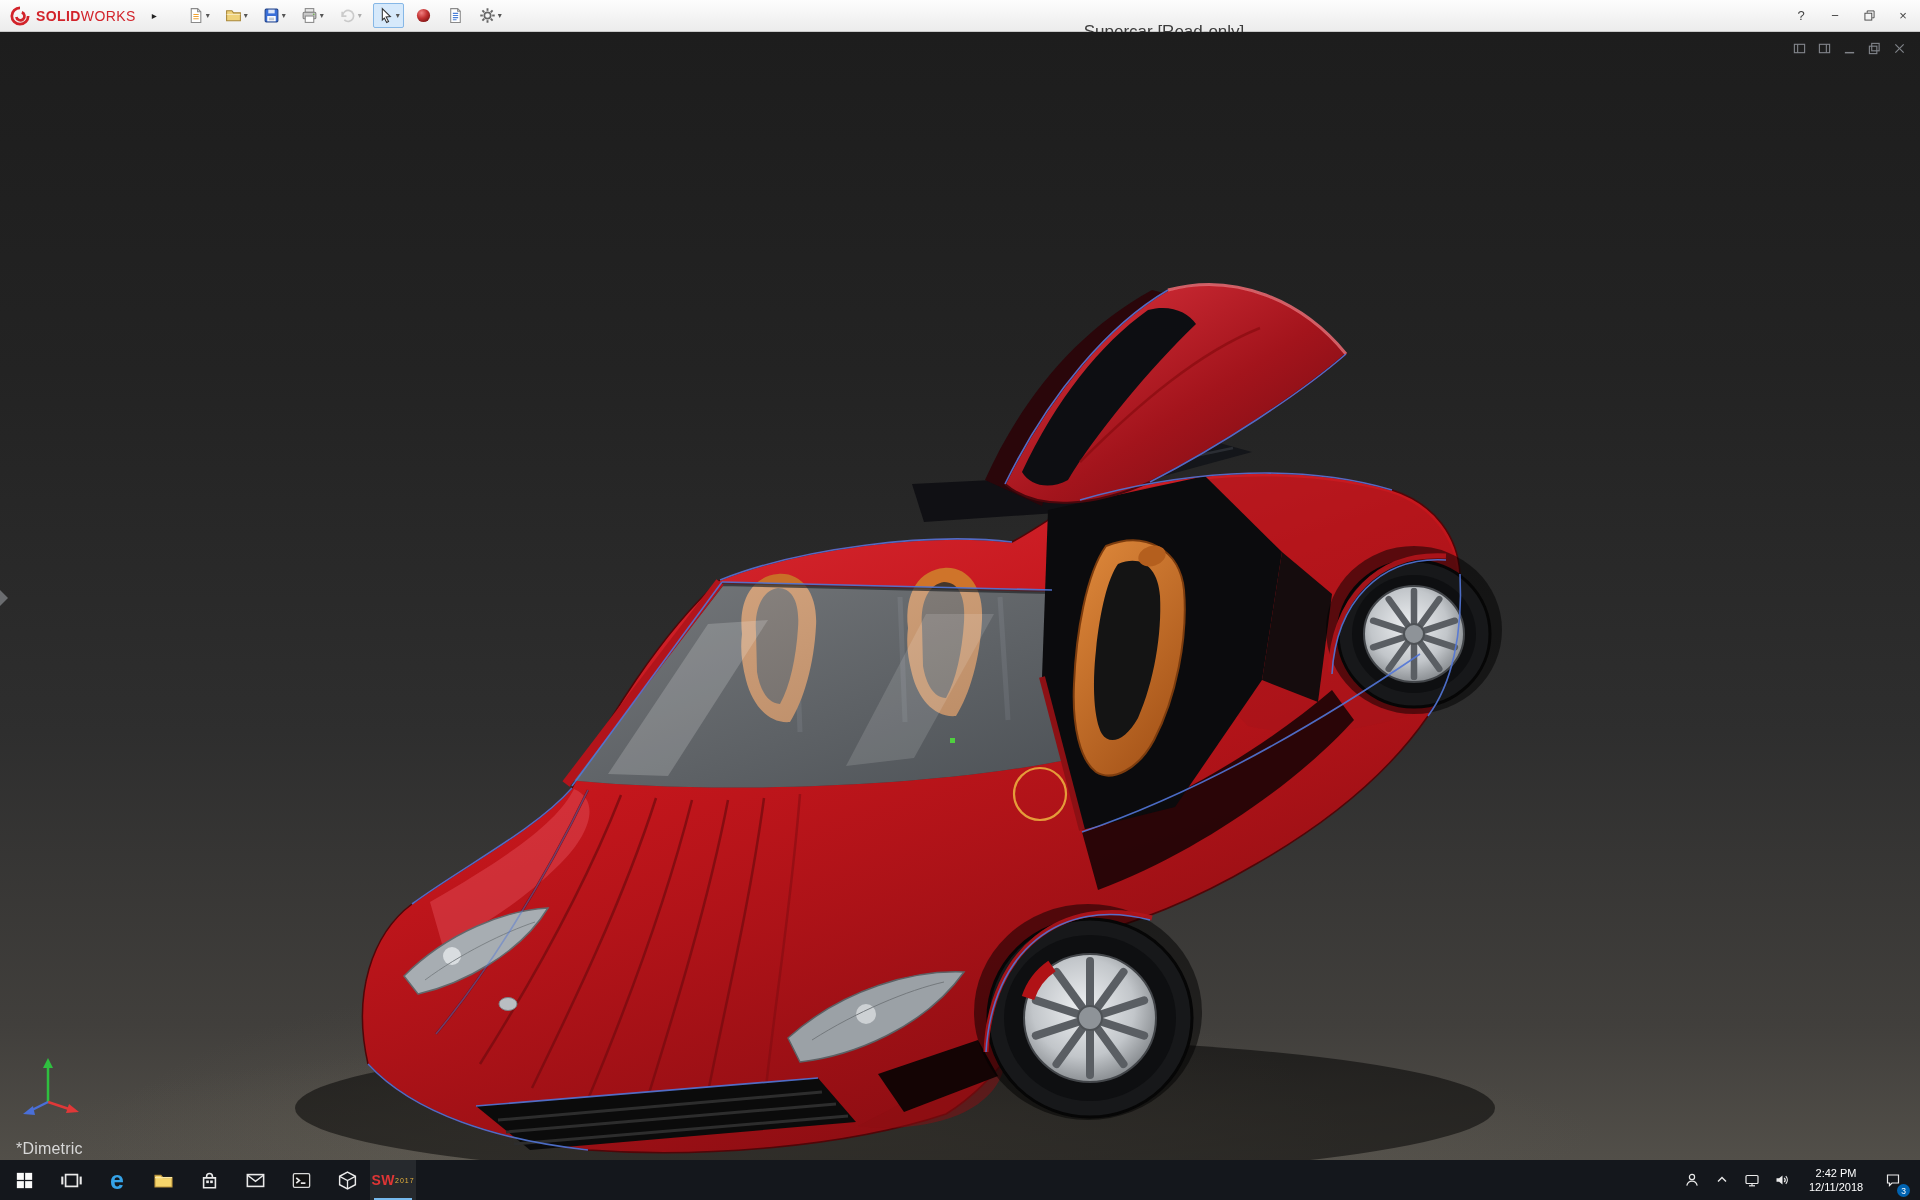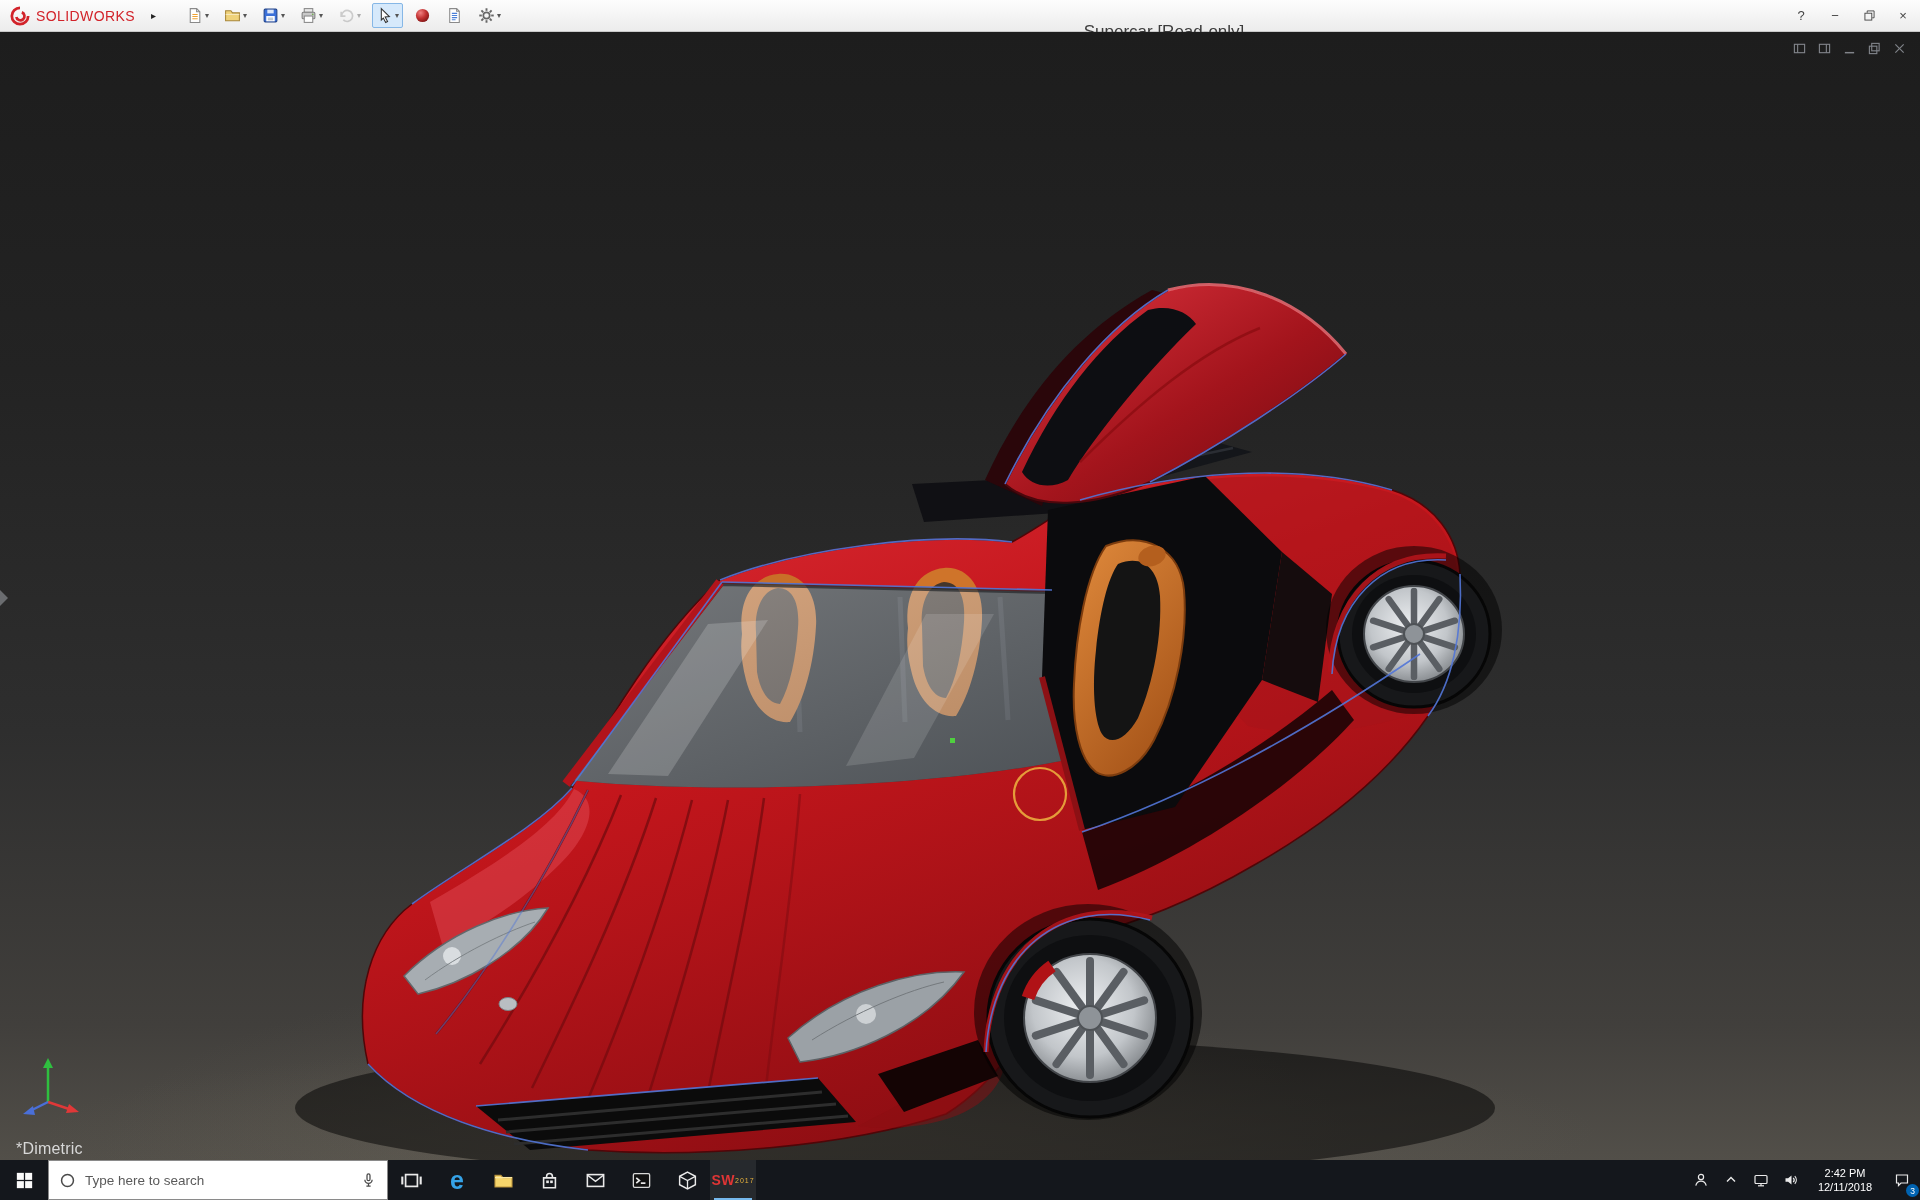--- a/index.html
+++ b/index.html
@@ -5,21 +5,21 @@
   *{box-sizing:border-box;margin:0;padding:0}
   html,body{width:1920px;height:1200px;overflow:hidden;background:#000;
     font-family:"Liberation Sans","DejaVu Sans",sans-serif;-webkit-font-smoothing:antialiased}
   .screen{width:1920px;height:1200px;display:flex;flex-direction:column}
 
   
   .titlebar{height:32px;background:linear-gradient(#fdfdfd,#ececec);border-bottom:1px solid #c9c9c9;
     display:flex;align-items:center;position:relative;flex:0 0 32px;padding-left:10px}
   .brand{display:flex;align-items:center;gap:6px}
   .brand-text{font-size:14px;letter-spacing:.4px;color:#d2232a;white-space:nowrap}
-  .brand-text b{font-weight:400}
+  .brand-text b{font-weight:700}
   .menu-expand{border:none;background:transparent;font-size:10px;color:#222;margin-left:16px;cursor:pointer;line-height:1}
   .qat{display:flex;align-items:center;gap:7px;margin-left:26px}
   .tool{display:flex;align-items:center;padding:3px 3px;border:1px solid transparent;border-radius:2px;cursor:pointer}
   .tool svg{width:17px;height:17px;display:block}
   .tool .caret{font-size:8px;color:#555;margin-left:2px;line-height:1}
   .tool.active{background:#d6e9fb;border-color:#86b7e6}
   .tool.disabled{opacity:.45}
   .doc-title{position:absolute;left:1164px;top:16px;height:100%;display:flex;align-items:center;
     transform:translateX(-50%);font-size:17px;color:#3b3b3b;white-space:nowrap}
   .win-controls{position:absolute;right:0;top:0;height:100%;display:flex;align-items:stretch}
@@ -51,21 +51,21 @@
   .searchbox svg{width:17px;height:17px;flex:0 0 auto}
   .searchbox input{flex:1 1 auto;border:none;outline:none;background:transparent;font-size:13.5px;color:#111;
     font-family:"Liberation Sans","DejaVu Sans",sans-serif}
   .searchbox input::placeholder{color:#5a5a5a}
   .edge-glyph{font-size:25px;font-weight:bold;color:#35a3e8;line-height:1}
   .sw-tile{display:flex;flex-direction:row;align-items:center;line-height:1}
   .sw-tile .sw{font-size:14px;font-weight:bold;color:#e03535;letter-spacing:.5px}
   .sw-tile .yr{font-size:7px;color:#e8b23c;letter-spacing:1px;margin-top:1px}
   .tb-btn.active{background:rgba(255,255,255,.08)}
   .tb-btn.active::after{content:"";position:absolute;left:4px;right:4px;bottom:0;height:2px;background:#76b9ed}
-  .tray{margin-left:auto;display:flex;align-items:stretch;padding-right:0}
+  .tray{margin-left:auto;display:flex;align-items:stretch;padding-right:9px}
   .tray .tb-btn{width:30px}
   .tray .tb-btn svg{width:16px;height:16px}
   .clock{width:78px;display:flex;flex-direction:column;align-items:center;justify-content:center;
     color:#fff;font-size:11px;line-height:14px;cursor:pointer}
   .badge{position:absolute;right:1px;bottom:3px;min-width:13px;height:13px;border-radius:7px;background:#0063b1;
     color:#fff;font-size:8.5px;display:flex;align-items:center;justify-content:center;padding:0 2px}
 </style>
 </head>
 <body>
 
@@ -390,30 +390,20 @@
   <footer class="taskbar">
     <button class="tb-btn start">
       <svg viewBox="0 0 16 16">
         <rect x="0.8" y="0.8" width="6.6" height="6.6" fill="#fbfbfb"></rect>
         <rect x="8.6" y="0.8" width="6.6" height="6.6" fill="#fbfbfb"></rect>
         <rect x="0.8" y="8.6" width="6.6" height="6.6" fill="#fbfbfb"></rect>
         <rect x="8.6" y="8.6" width="6.6" height="6.6" fill="#fbfbfb"></rect>
       </svg>
     </button>
 
-    <div class="searchbox">
-      <svg viewBox="0 0 16 16">
-        <circle cx="8" cy="8" r="5.6" fill="none" stroke="#4a4a4a" stroke-width="1.4"></circle>
-      </svg>
-      <input type="text" placeholder="Type here to search" style="">
-      <svg viewBox="0 0 16 16">
-        <rect x="6.6" y="1.8" width="2.8" height="6.4" rx="1.4" fill="none" stroke="#4a4a4a" stroke-width="1.2"></rect>
-        <path d="M4.6 7.4a3.4 3.4 0 0 0 6.8 0M8 10.8v2.4M6 13.2h4" fill="none" stroke="#4a4a4a" stroke-width="1.2"></path>
-      </svg>
-    </div>
 
     <button class="tb-btn">
       <svg viewBox="0 0 16 16">
         <rect x="3.5" y="3.5" width="9" height="9" fill="none" stroke="#eaeaea" stroke-width="1.3"></rect>
         <line x1="1" y1="5" x2="1" y2="11" stroke="#eaeaea" stroke-width="1.6"></line>
         <line x1="15" y1="5" x2="15" y2="11" stroke="#eaeaea" stroke-width="1.6"></line>
       </svg>
     </button>
     <button class="tb-btn">
       <span class="edge-glyph">e</span>

